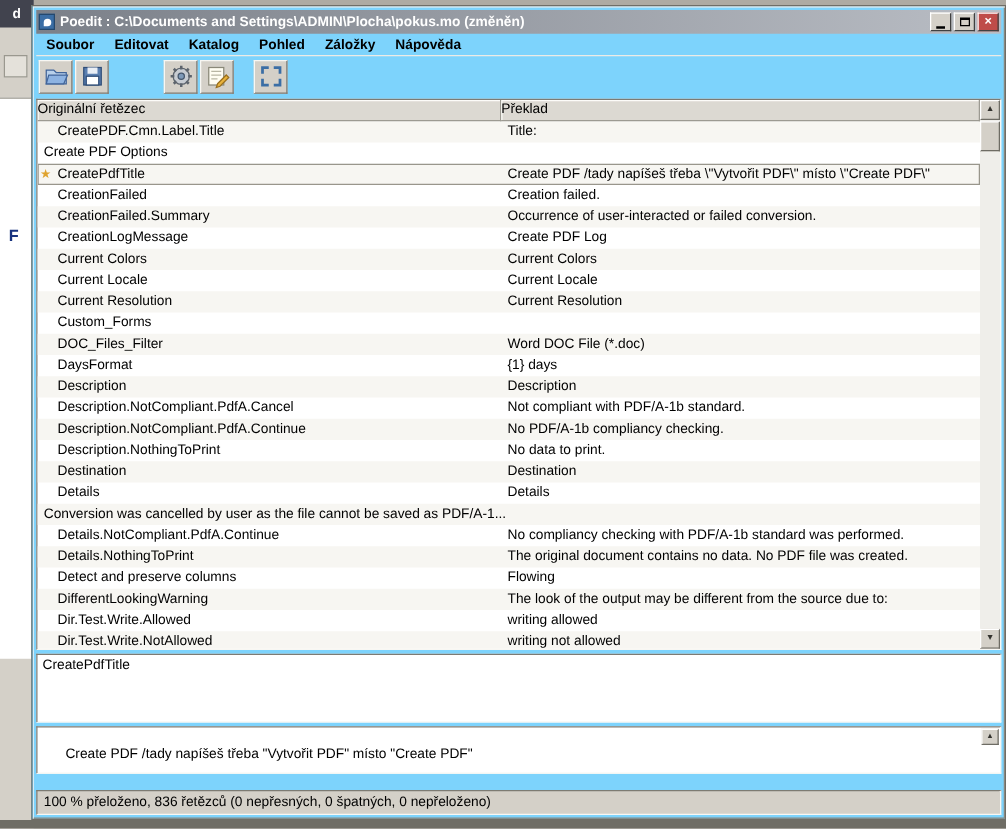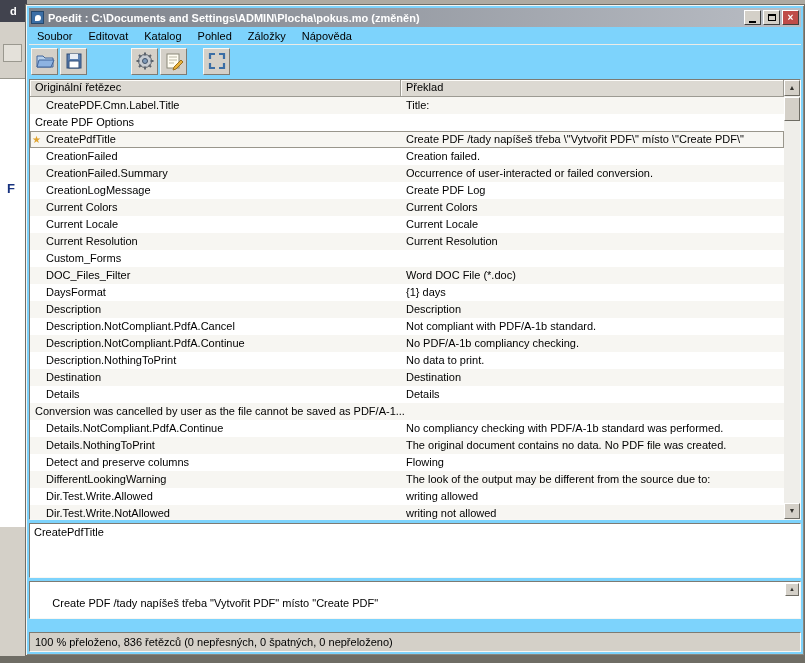--- a/index.html
+++ b/index.html
@@ -38,41 +38,41 @@
   .title-text { flex:1; overflow:hidden; text-overflow:ellipsis; }
   .tb-btn {
     flex:0 0 17px; width:17px; height:15px; margin-left:2px;
     background:#d4d0c8; border:1px solid; border-color:#fff #404040 #404040 #fff;
     display:flex; align-items:center; justify-content:center; color:#000;
   }
   .glyph-min { width:7px; height:2px; background:#000; margin-top:8px; }
   .glyph-max { width:8px; height:7px; border:1px solid #000; border-top-width:2px; }
   .tb-close { background:#bf4c49; color:#fff; font-weight:bold; font-size:10px; line-height:13px; }
 
-  .menubar { flex:0 0 18px; display:flex; align-items:center; border-bottom:1px solid #ecebe6; }
+  .menubar { flex:0 0 18px; display:flex; align-items:center; border-bottom:1px solid #ecebe6;font-weight:bold; }
   .menu-item { padding:2px 8px; cursor:default; }
 
   .toolbar { flex:0 0 32px; display:flex; align-items:center; padding-left:2px; }
   .tool-btn {
     width:27px; height:27px; margin-right:2px;
     background:#d4d0c8; border:1px solid; border-color:#f8f7f3 #7d7b73 #7d7b73 #f8f7f3;
     display:flex; align-items:center; justify-content:center;
   }
   .gap-lg { margin-left:42px; }
   .gap-md { margin-left:14px; }
 
   
   .table-wrap {
     flex:1 1 auto; margin:2px 0 0 0; position:relative; overflow:hidden;
     background:#fff; border:1px solid; border-color:#7d7b73 #f8f7f3 #f8f7f3 #7d7b73;
   }
   .grid { position:absolute; left:0; top:0; right:16px; bottom:0; overflow:hidden; }
   .grid-header { display:flex; height:17px; background:#dcd9d2; }
   .gh-cell {
-    padding:1px 5px; border-right:1px solid #9c9a92; border-bottom:1px solid #9c9a92;
+    padding:1px 0; border-right:1px solid #9c9a92; border-bottom:1px solid #9c9a92;
     box-shadow: inset 1px 1px 0 #fdfcf9; white-space:nowrap; overflow:hidden;
   }
   .gh-c1 { flex:0 0 371px; width:371px; }
   .gh-c2 { flex:1 1 auto; }
   .grid-body .row { display:flex; height:17px; line-height:17px; }
   .grid-body .row:nth-child(odd) { background:#f7f6f2; }
   .row.selected { background:#ecebe5; outline:1px solid #99968c; outline-offset:-1px; }
   .cell-src { flex:0 0 371px; width:371px; padding-left:16px; position:relative; white-space:nowrap; overflow:hidden; }
   .cell-tr { flex:1 1 auto; padding-left:5px; white-space:nowrap; overflow:hidden; }
   .star { position:absolute; left:2px; top:0; color:#dfa32f; font-size:10px; }

